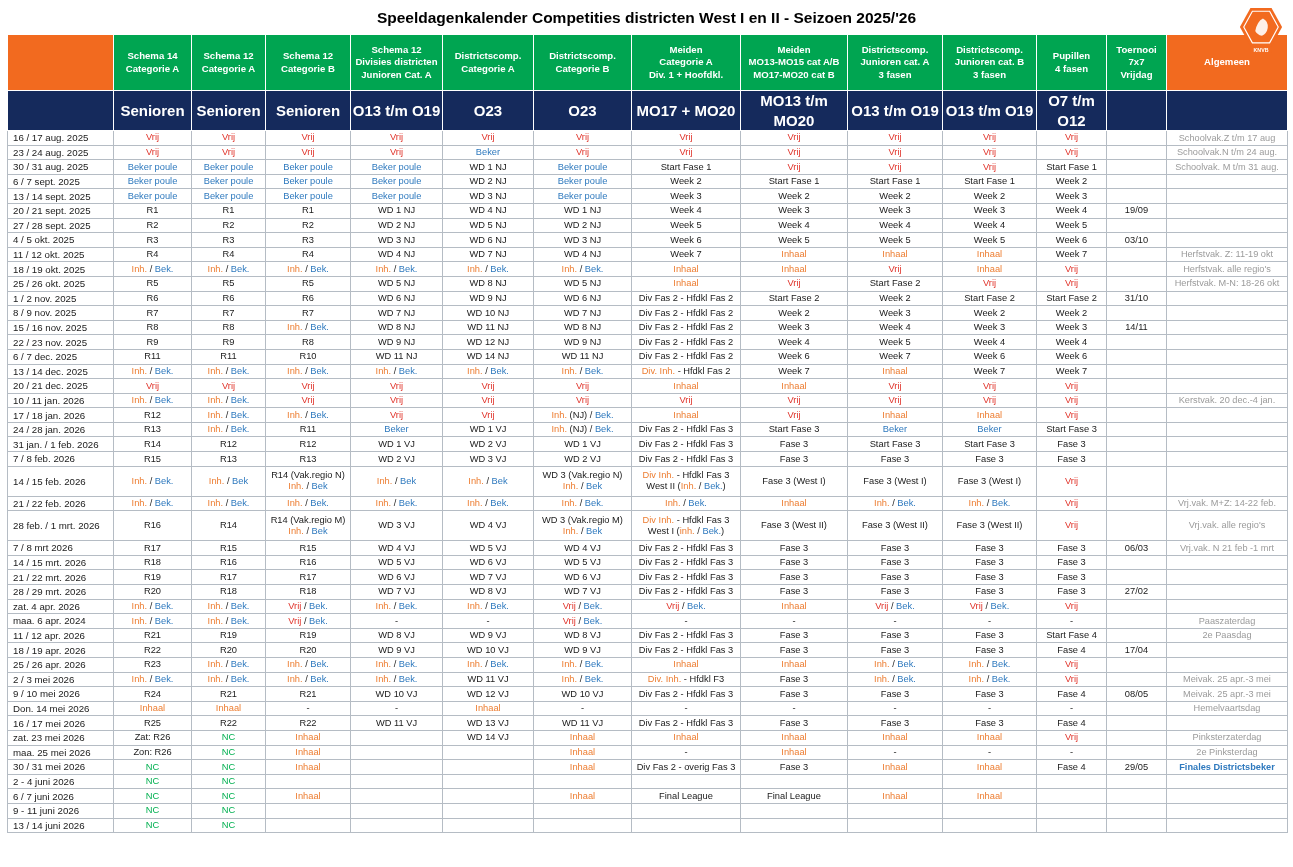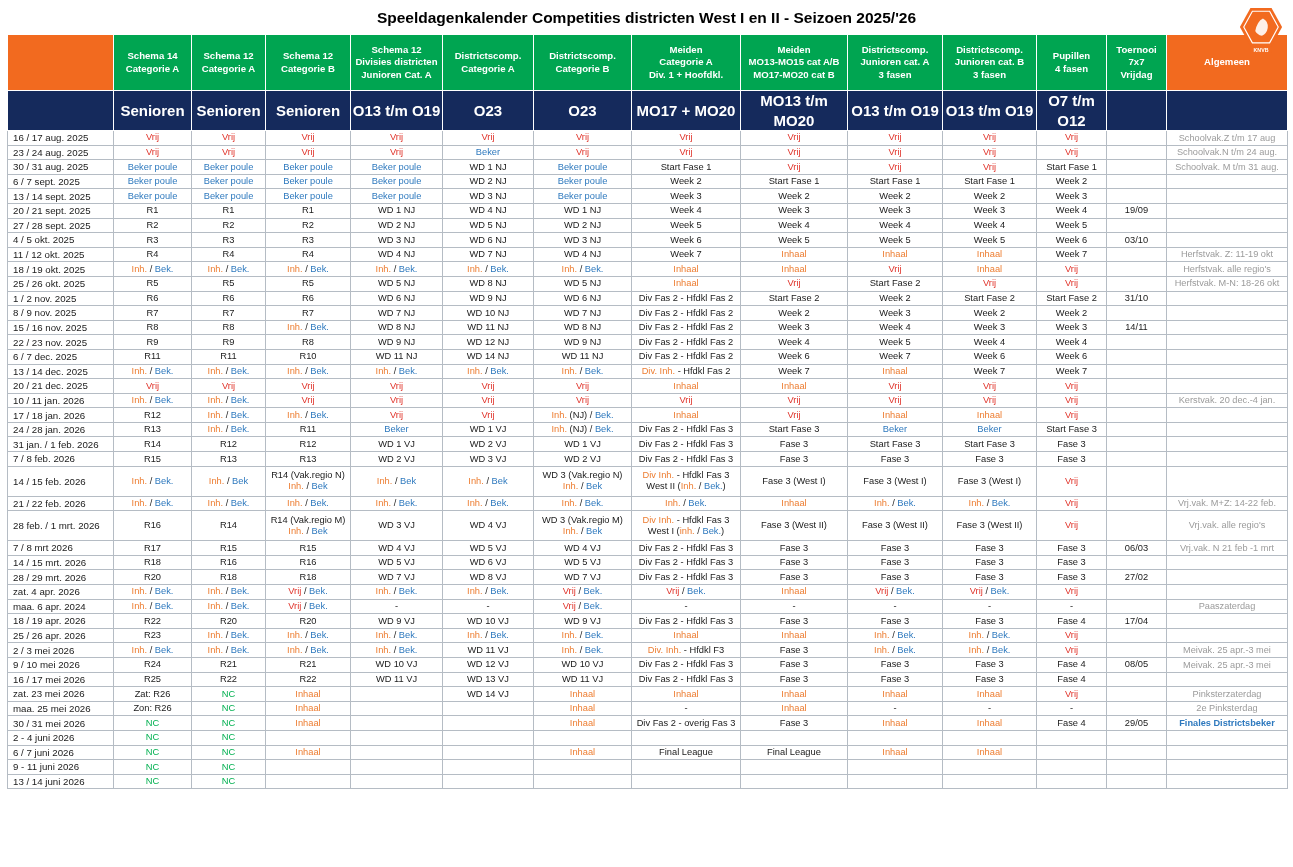--- a/index.html
+++ b/index.html
@@ -540,20 +540,36 @@
         <td>WD 5 VJ</td>
         <td>Div Fas 2 - Hfdkl Fas 3</td>
         <td>Fase 3</td>
         <td>Fase 3</td>
         <td>Fase 3</td>
         <td>Fase 3</td>
         <td></td>
         <td class="alg"></td>
       </tr>
       <tr>
+        <td class="date">21 / 22 mrt. 2026</td>
+        <td>R19</td>
+        <td>R17</td>
+        <td>R17</td>
+        <td>WD 6 VJ</td>
+        <td>WD 7 VJ</td>
+        <td>WD 6 VJ</td>
+        <td>Div Fas 2 - Hfdkl Fas 3</td>
+        <td>Fase 3</td>
+        <td>Fase 3</td>
+        <td>Fase 3</td>
+        <td>Fase 3</td>
+        <td></td>
+        <td class="alg"></td>
+      </tr>
+      <tr>
         <td class="date">28 / 29 mrt. 2026</td>
         <td>R20</td>
         <td>R18</td>
         <td>R18</td>
         <td>WD 7 VJ</td>
         <td>WD 8 VJ</td>
         <td>WD 7 VJ</td>
         <td>Div Fas 2 - Hfdkl Fas 3</td>
         <td>Fase 3</td>
         <td>Fase 3</td>
@@ -588,20 +604,36 @@
         <td><span style="color:#e0342b">Vrij</span> / <span style="color:#2e79be">Bek.</span></td>
         <td>-</td>
         <td>-</td>
         <td>-</td>
         <td>-</td>
         <td>-</td>
         <td></td>
         <td class="alg">Paaszaterdag</td>
       </tr>
       <tr>
+        <td class="date">11 / 12 apr. 2026</td>
+        <td>R21</td>
+        <td>R19</td>
+        <td>R19</td>
+        <td>WD 8 VJ</td>
+        <td>WD 9 VJ</td>
+        <td>WD 8 VJ</td>
+        <td>Div Fas 2 - Hfdkl Fas 3</td>
+        <td>Fase 3</td>
+        <td>Fase 3</td>
+        <td>Fase 3</td>
+        <td>Start Fase 4</td>
+        <td></td>
+        <td class="alg">2e Paasdag</td>
+      </tr>
+      <tr>
         <td class="date">18 / 19 apr. 2026</td>
         <td>R22</td>
         <td>R20</td>
         <td>R20</td>
         <td>WD 9 VJ</td>
         <td>WD 10 VJ</td>
         <td>WD 9 VJ</td>
         <td>Div Fas 2 - Hfdkl Fas 3</td>
         <td>Fase 3</td>
         <td>Fase 3</td>
@@ -652,20 +684,36 @@
         <td>WD 10 VJ</td>
         <td>Div Fas 2 - Hfdkl Fas 3</td>
         <td>Fase 3</td>
         <td>Fase 3</td>
         <td>Fase 3</td>
         <td>Fase 4</td>
         <td>08/05</td>
         <td class="alg">Meivak. 25 apr.-3 mei</td>
       </tr>
       <tr>
+        <td class="date">Don. 14 mei 2026</td>
+        <td><span style="color:#ed7d31">Inhaal</span></td>
+        <td><span style="color:#ed7d31">Inhaal</span></td>
+        <td>-</td>
+        <td>-</td>
+        <td><span style="color:#ed7d31">Inhaal</span></td>
+        <td>-</td>
+        <td>-</td>
+        <td>-</td>
+        <td>-</td>
+        <td>-</td>
+        <td>-</td>
+        <td></td>
+        <td class="alg">Hemelvaartsdag</td>
+      </tr>
+      <tr>
         <td class="date">16 / 17 mei 2026</td>
         <td>R25</td>
         <td>R22</td>
         <td>R22</td>
         <td>WD 11 VJ</td>
         <td>WD 13 VJ</td>
         <td>WD 11 VJ</td>
         <td>Div Fas 2 - Hfdkl Fas 3</td>
         <td>Fase 3</td>
         <td>Fase 3</td>

